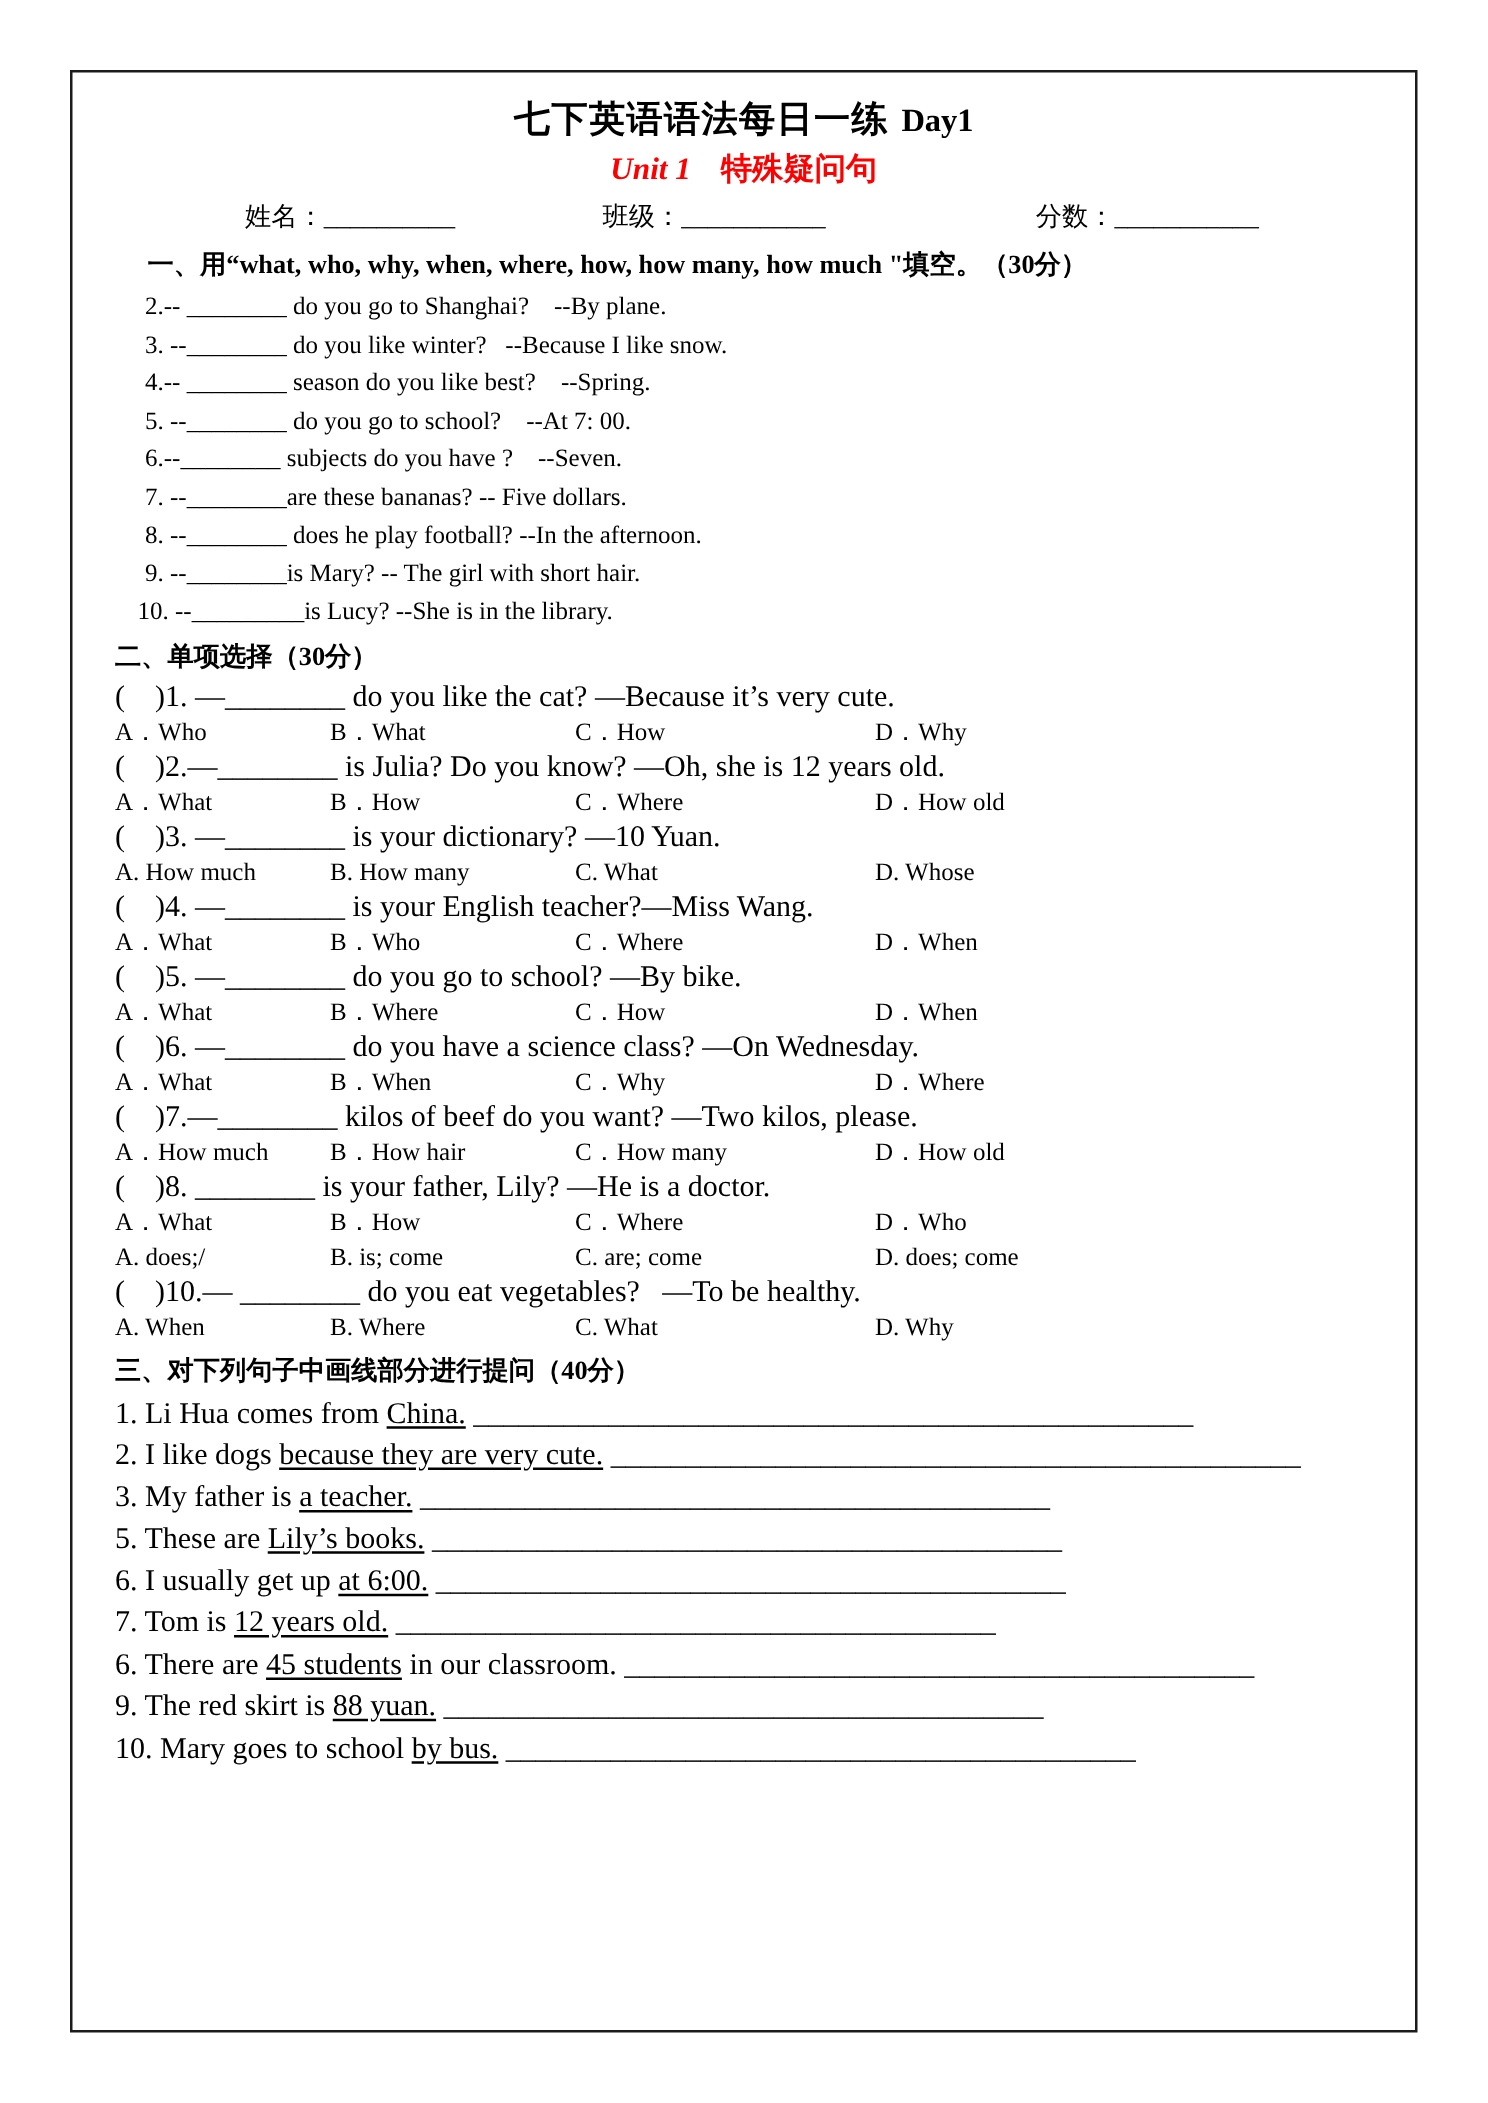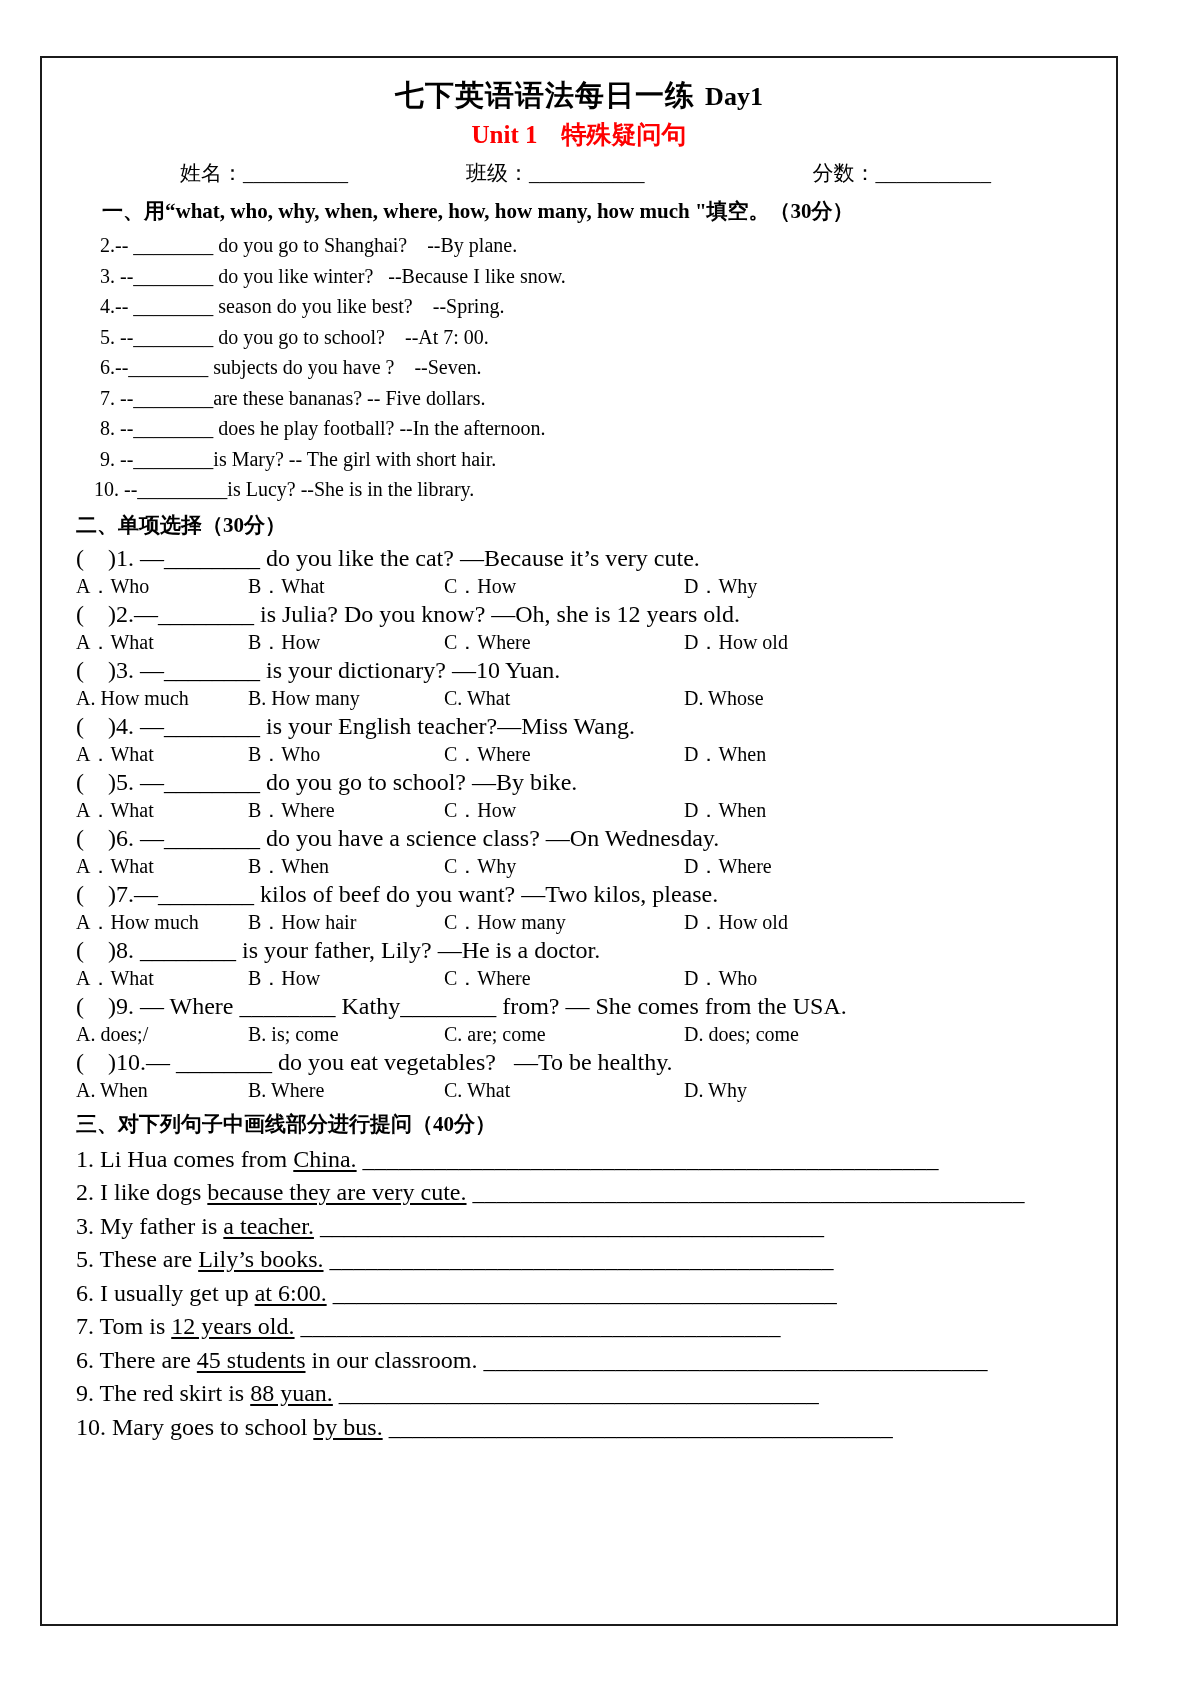--- a/index.html
+++ b/index.html
@@ -4,37 +4,37 @@
 <style>
   html, body { margin:0; padding:0; }
   body {
     width:1190px; height:1682px;
     background:#ffffff;
     position:relative;
     font-family:"Liberation Serif","DejaVu Serif",serif;
     color:#000;
   }
   .frame {
-    position:absolute; left:40px; top:56px;
+    position:absolute; left:56px; top:56px;
     width:1078px; height:1570px;
     border:2px solid #1b1b1b;
     box-sizing:border-box;
     padding:14px 26px 0 26px;
     overflow:hidden;
   }
   .title {
     text-align:center; font-size:29px; font-weight:700;
     margin:4px 0 2px 0; letter-spacing:1px;
   }
   .title .day { font-size:26px; margin-left:10px; letter-spacing:0; }
   .subtitle {
     text-align:center; font-size:25px; font-weight:700;
     color:#fe0000; margin:2px 0 8px 0;
   }
-  .subtitle .unit { margin-right:24px; }
+  .subtitle .unit { margin-right:24px;font-style:italic; }
   .meta {
     display:flex; align-items:flex-end;
     font-size:21px; margin:4px 0 10px 0; white-space:pre;
   }
   .meta .m1 { margin-left:112px;text-align:center; }
   .meta .m2 { margin-left:118px; }
   .meta .m3 { margin-left:168px; }
   .sec-heading {
     font-weight:700; font-size:21px;
     margin:6px 0 5px 0; white-space:pre-wrap;
@@ -171,21 +171,20 @@
       <p class="stem">(    )8. ________ is your father, Lily? —He is a doctor.</p>
       <div class="choices">
         <span>A．What</span>
         <span>B．How</span>
         <span>C．Where</span>
         <span>D．Who</span>
       </div>
     </div>
 
     <div class="mcq">
-      <p class="stem">(    )9. — Where ________ Kathy________ from? — She comes from the USA.</p>
       <div class="choices">
         <span>A. does;/</span>
         <span>B. is; come</span>
         <span>C. are; come</span>
         <span>D. does; come</span>
       </div>
     </div>
 
     <div class="mcq">
       <p class="stem">(    )10.— ________ do you eat vegetables?   —To be healthy.</p>

